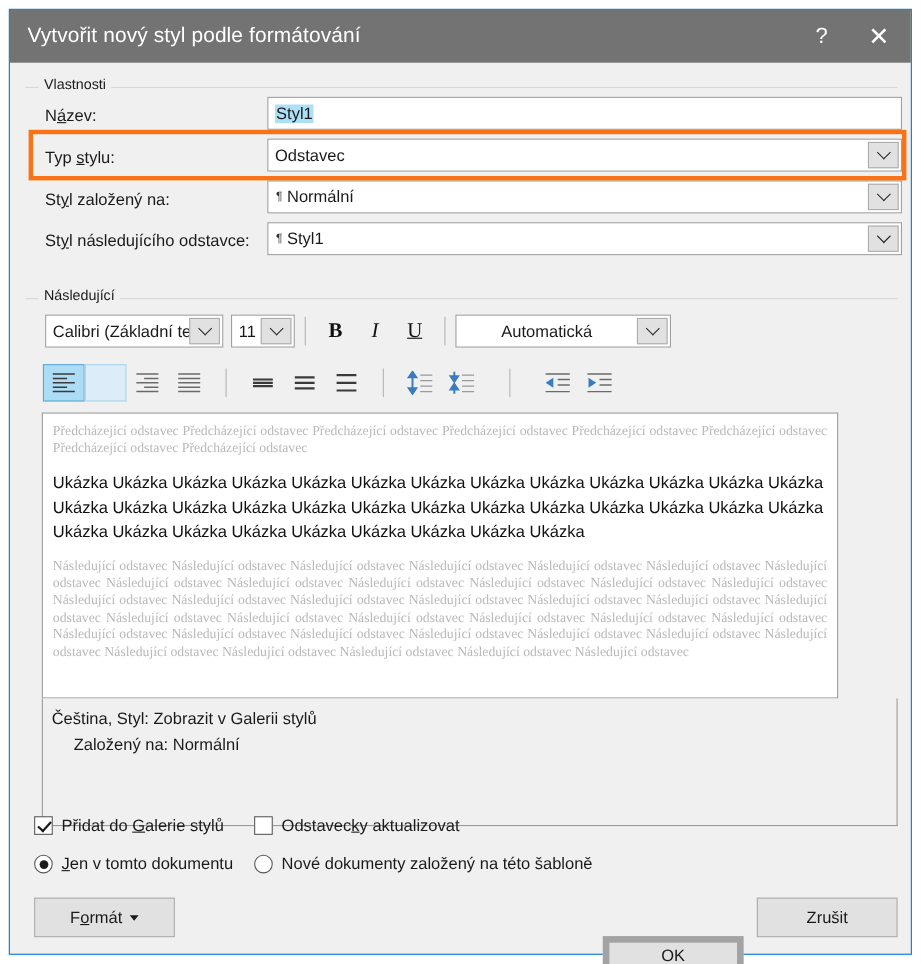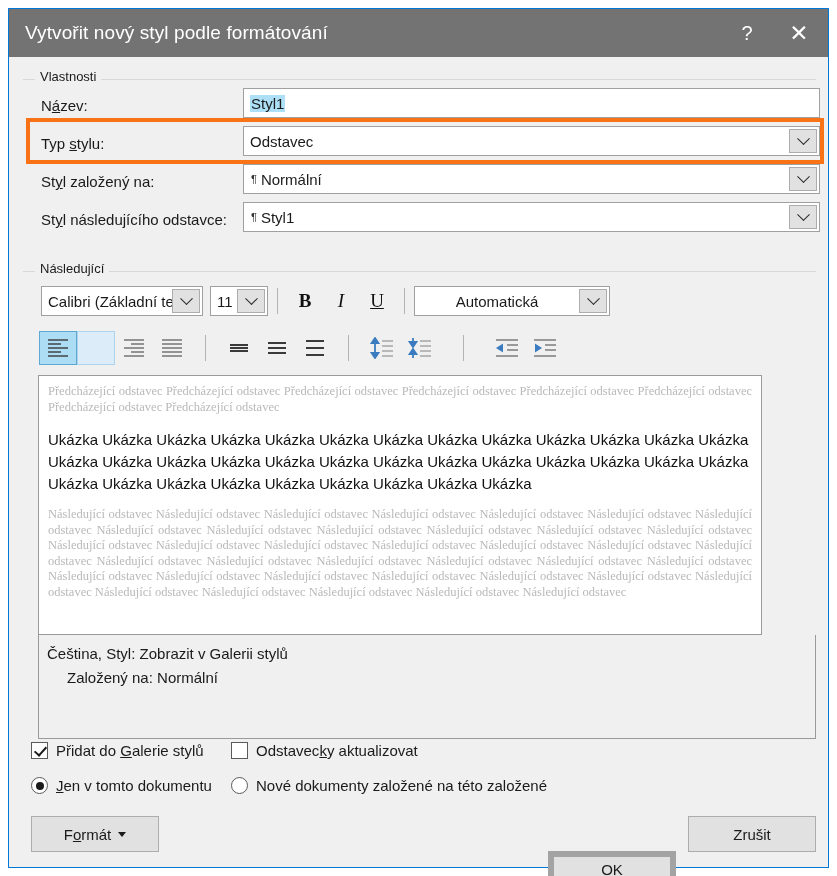--- a/index.html
+++ b/index.html
@@ -466,41 +466,41 @@
         </svg>
       </div>
     </div>
 
     <div id="preview" style="left:29px; top:318px; width:724px; height:260px;">
       <div class="pv-gray">Předcházející odstavec Předcházející odstavec Předcházející odstavec Předcházející odstavec Předcházející odstavec Předcházející odstavec Předcházející odstavec Předcházející odstavec</div>
       <div class="pv-sample">Ukázka Ukázka Ukázka Ukázka Ukázka Ukázka Ukázka Ukázka Ukázka Ukázka Ukázka Ukázka Ukázka Ukázka Ukázka Ukázka Ukázka Ukázka Ukázka Ukázka Ukázka Ukázka Ukázka Ukázka Ukázka Ukázka Ukázka Ukázka Ukázka Ukázka Ukázka Ukázka Ukázka Ukázka Ukázka</div>
       <div class="pv-gray">Následující odstavec Následující odstavec Následující odstavec Následující odstavec Následující odstavec Následující odstavec Následující odstavec Následující odstavec Následující odstavec Následující odstavec Následující odstavec Následující odstavec Následující odstavec Následující odstavec Následující odstavec Následující odstavec Následující odstavec Následující odstavec Následující odstavec Následující odstavec Následující odstavec Následující odstavec Následující odstavec Následující odstavec Následující odstavec Následující odstavec Následující odstavec Následující odstavec Následující odstavec Následující odstavec Následující odstavec Následující odstavec Následující odstavec Následující odstavec Následující odstavec Následující odstavec Následující odstavec Následující odstavec</div>
     </div>
 
-    <div id="descbox" style="left:29px; top:578px; width:778px; height:104px;">
+    <div id="descbox" style="left:29px; top:578px; width:778px; height:116px;">
       <div>Čeština, Styl: Zobrazit v Galerii stylů</div>
       <div class="indent">Založený na: Normální</div>
     </div>
 
     <div class="opt" style="left:22px; top:685px;">
       <span class="cbox checked"></span>
       <span><span>Přidat do </span><u>G</u><span>alerie stylů</span></span>
     </div>
     <div class="opt" style="left:222px; top:685px;">
       <span class="cbox"></span>
       <span><span>Odstavec</span><u>k</u><span>y aktualizovat</span></span>
     </div>
 
     <div class="opt" style="left:22px; top:720px;">
       <span class="rbtn checked"></span>
       <span><u>J</u><span>en v tomto dokumentu</span></span>
     </div>
     <div class="opt" style="left:222px; top:720px;">
       <span class="rbtn"></span>
-      <span>Nové dokumenty založené na této založené</span>
+      <span>Nové dokumenty založený na této šabloně</span>
     </div>
 
     <div class="btn" style="left:22px; top:759px; width:128px;">
       <span><span>F</span><u>o</u><span>rmát</span></span>
       <i class="caret-dn"></i>
     </div>
     <div class="btn default" style="left:539px; top:759px; width:128px;">OK</div>
     <div class="btn" style="left:679px; top:759px; width:128px;">Zrušit</div>
 
   </div>

